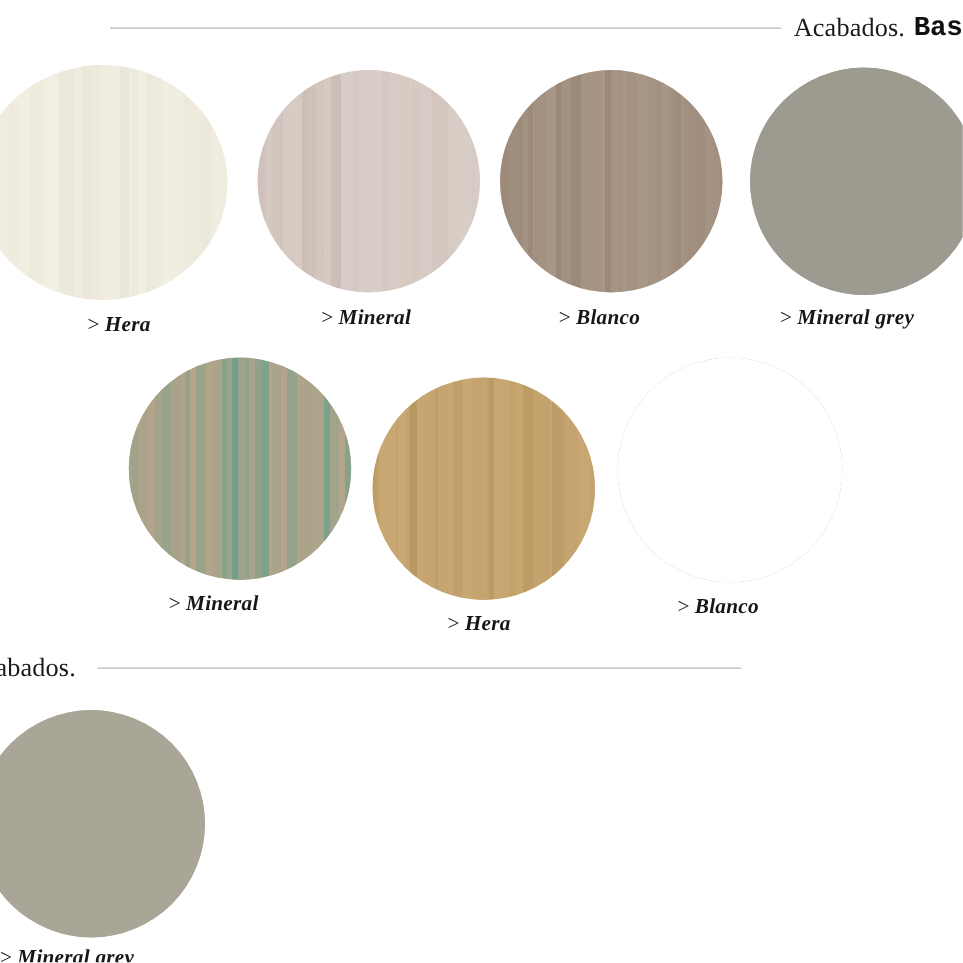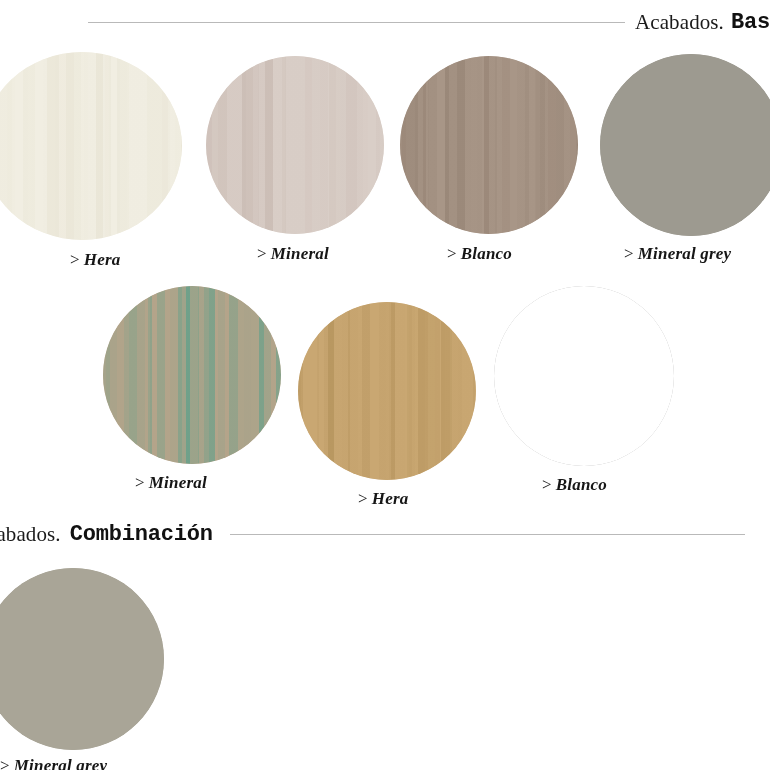--- a/index.html
+++ b/index.html
@@ -173,21 +173,20 @@
     <div class="disc outlined" id="disc-blanco" style="width: 180px; height: 180px; background: rgb(255, 255, 255);">
       <div class="grain" style="background: rgb(255, 255, 255);"></div>
     </div>
     <div class="label" style="left:48px; top:189px;">
       <span class="chev">&gt;</span><span>Blanco</span>
     </div>
   </div>
 
   <div class="section-header" id="header-combination">
     <span class="hdr-serif">cabados.</span>
-    <span class="hdr-bold">Combinación</span>
     <div class="hdr-rule"></div>
   </div>
 
   <div class="swatch" style="left:-18px; top:568px;">
     <div class="disc" id="disc-mineral2" style="width: 182px; height: 182px; background: rgb(169, 165, 151);">
       <div class="grain" style="background: rgb(169, 165, 151);"></div>
     </div>
     <div class="label" style="left:18px; top:188px;">
       <span class="chev">&gt;</span><span>Mineral grey</span>
     </div>

